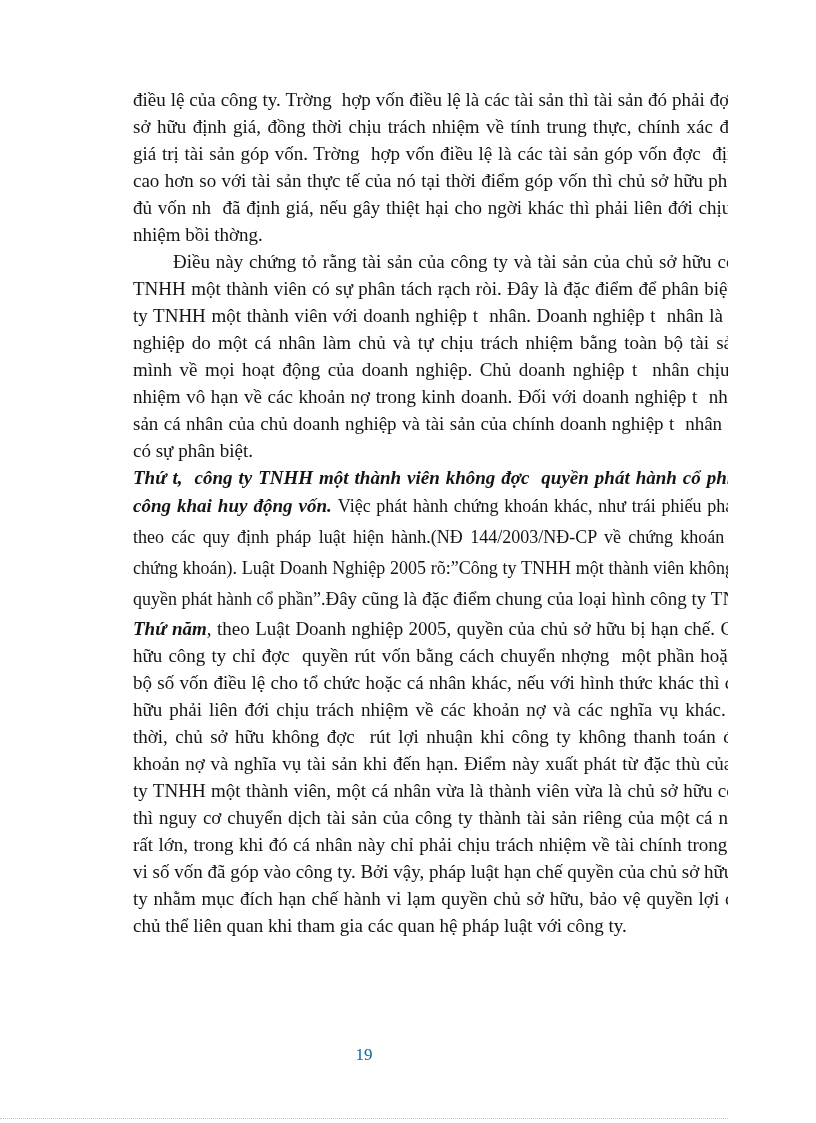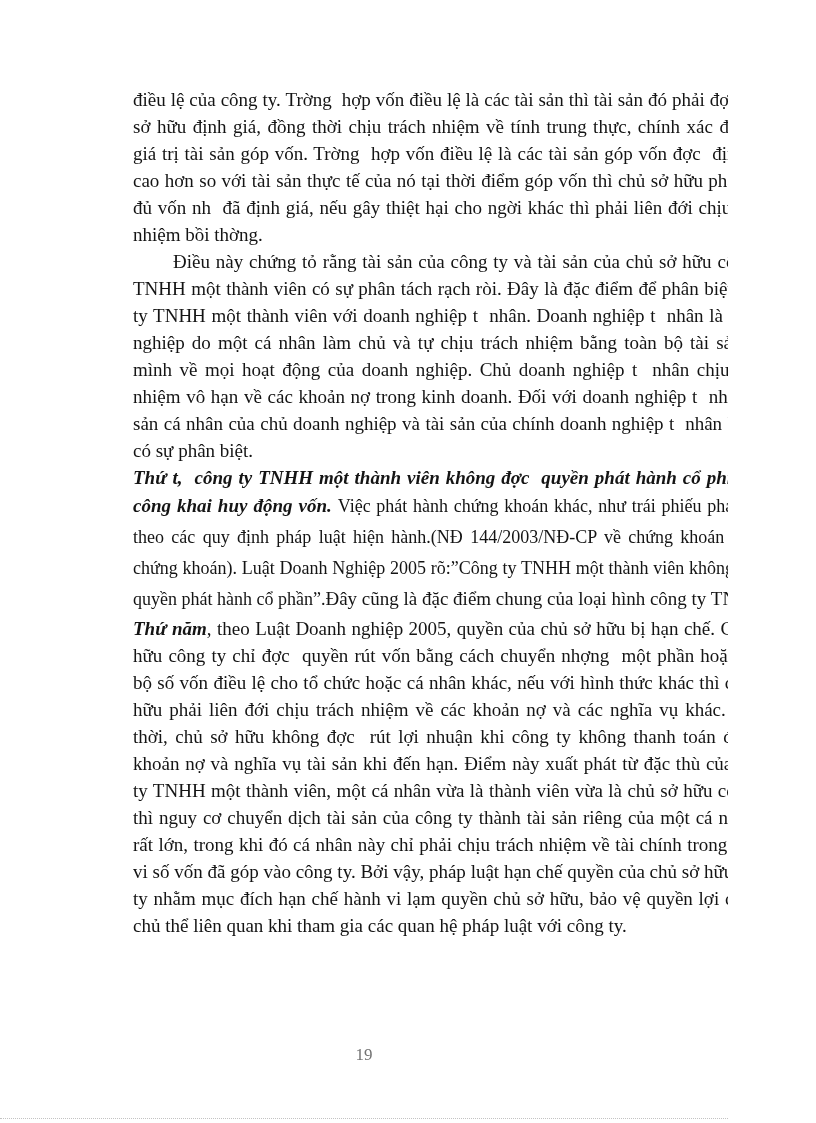--- a/index.html
+++ b/index.html
@@ -43,21 +43,21 @@
     font-size: 18px;
     line-height: 31px;
   }
   .page-number {
     position: absolute;
     left: 0;
     right: 0;
     top: 1045px;
     text-align: center;
     font-size: 17px;
-    color: #737373;
+    color: #0369a1;
   }
   .bottom-rule {
     position: absolute;
     left: 0;
     right: 0;
     top: 1118px;
     height: 0;
     border-top: 1px dotted #aaaaaa;
     opacity: 0.7;
   }

